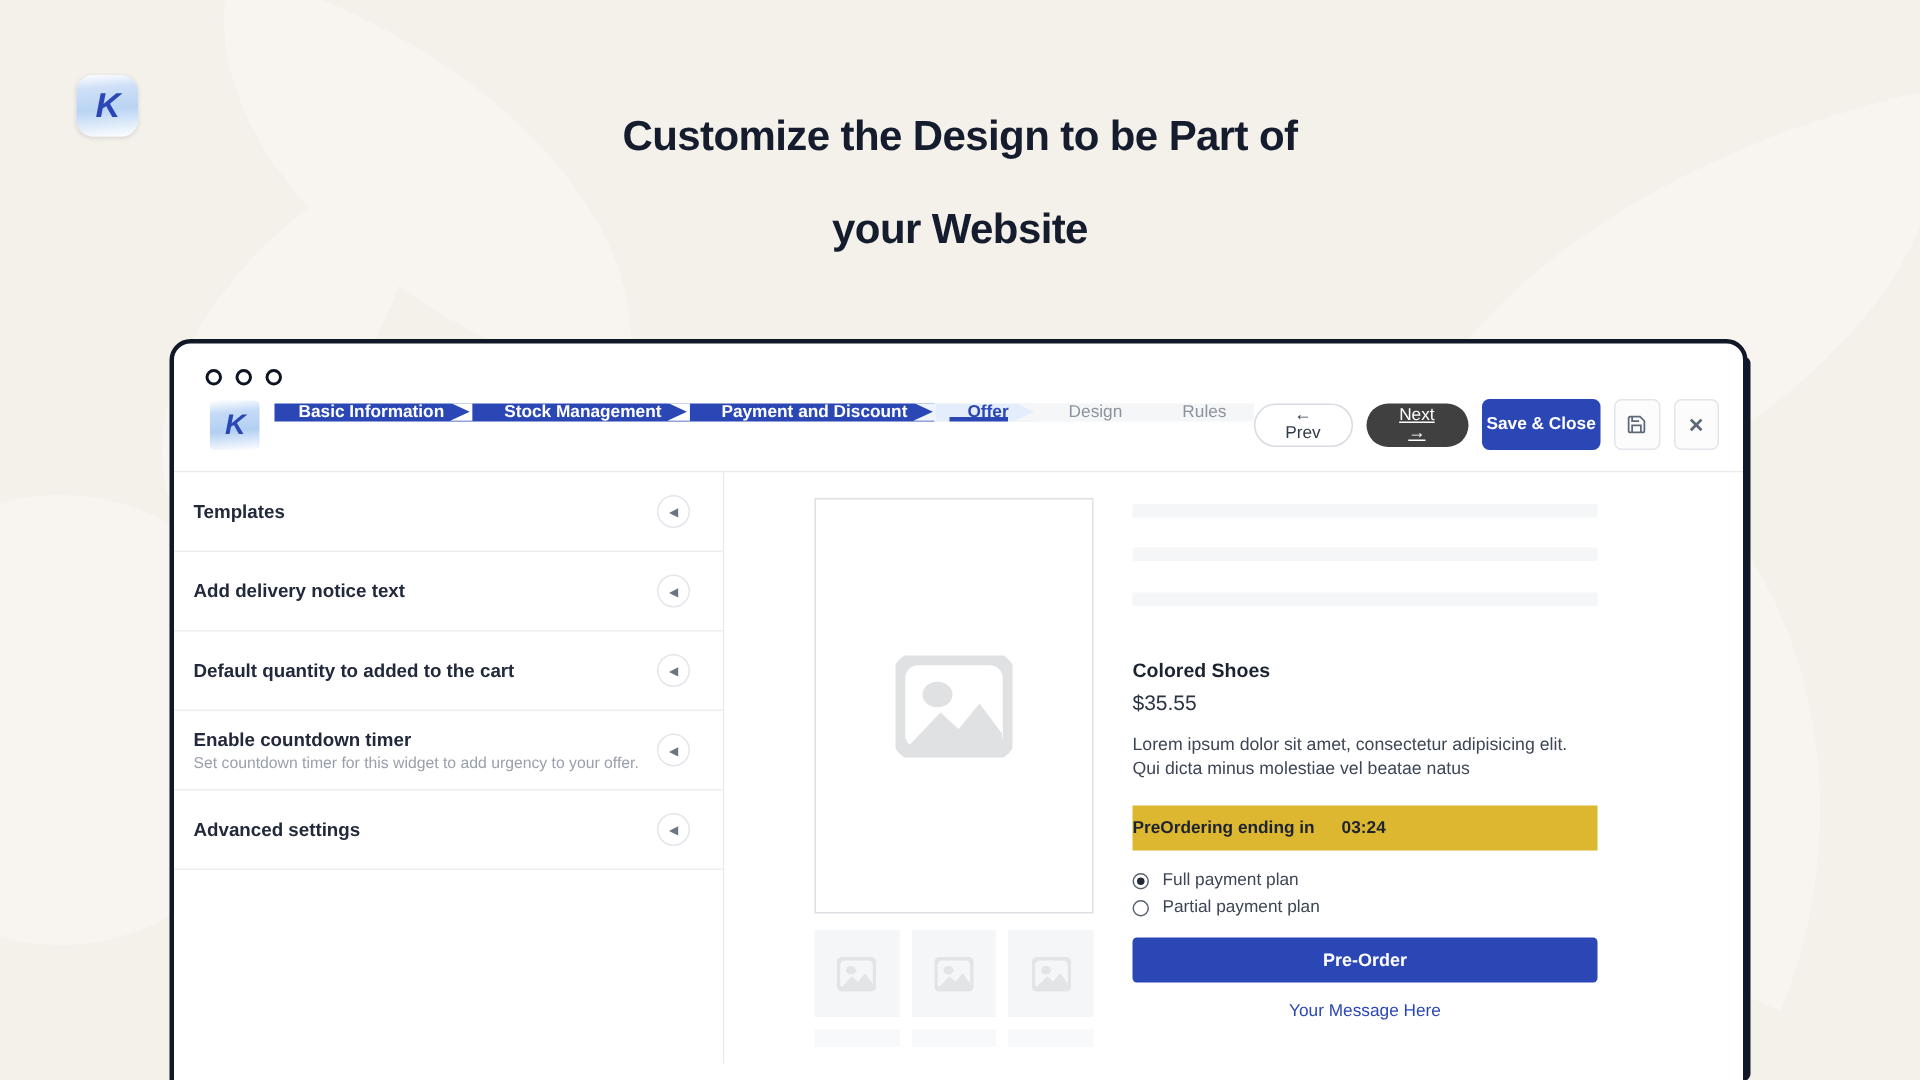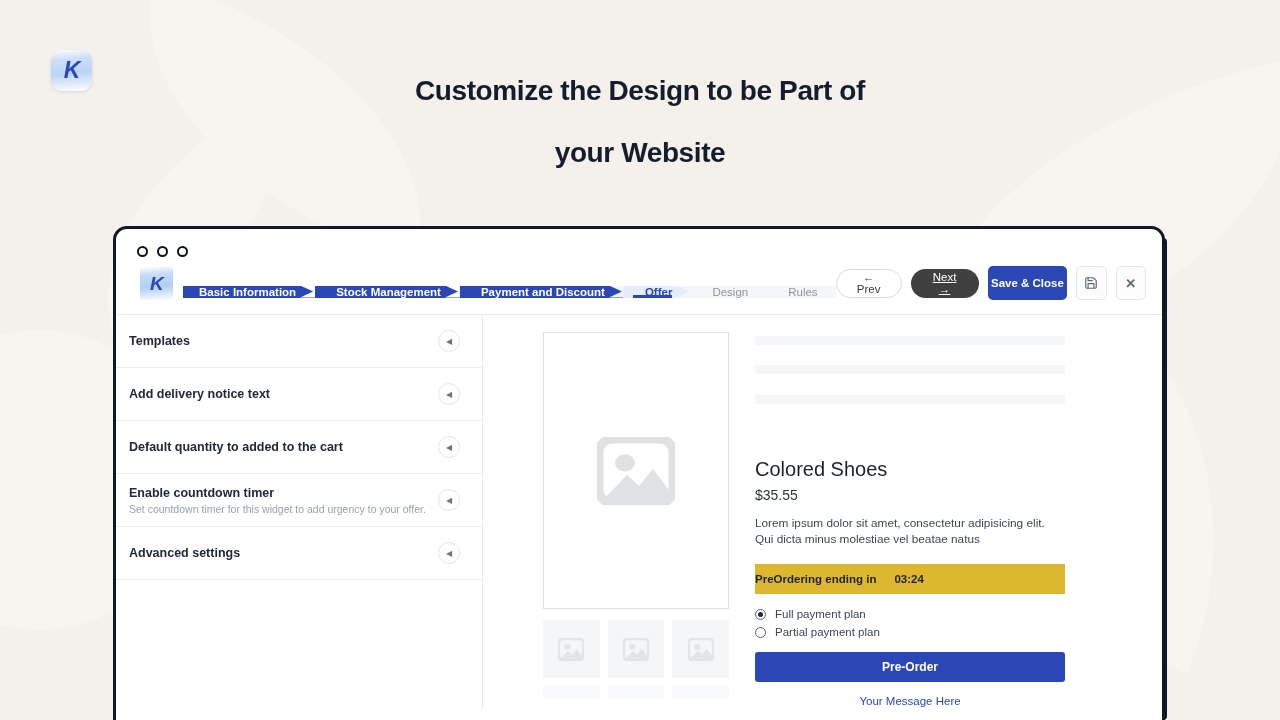--- a/index.html
+++ b/index.html
@@ -151,21 +151,21 @@
     margin-right: 10px;
   }
   .tb-logo span {
     font-weight: bold; font-size: 19px; color: #2a47b5;
     font-style: italic; letter-spacing: -.8px; line-height: 1;
   }
 
   
   .steps {
     display: flex;
-    align-items: flex-end;
+    align-items: flex-start;
     height: 29px;
     flex: none;
   }
   .step {
     position: relative;
     display: flex;
     align-items: center;
     justify-content: center;
     font-size: 11.5px;
     font-weight: bold;
@@ -374,24 +374,24 @@
   .skel {
     background: #f5f6f7;
     height: 9px;
     border-radius: 1px;
   }
   .skel-1 { width: 100%; }
   .skel-2 { width: 100%; margin-top: 20px; }
   .skel-3 { width: 100%; margin-top: 21px; }
 
   .prod-title {
-    font-size: 20px;
-    font-weight: normal;
+    font-size: 13px;
+    font-weight: bold;
     color: #1b2230;
-    margin-top: 54px;
+    margin-top: 35px;
   }
   .prod-price {
     font-size: 14px;
     color: #2b3443;
     margin-top: 6px;
   }
   .prod-desc {
     font-size: 11.8px;
     line-height: 16px;
     color: #3d4characters;

